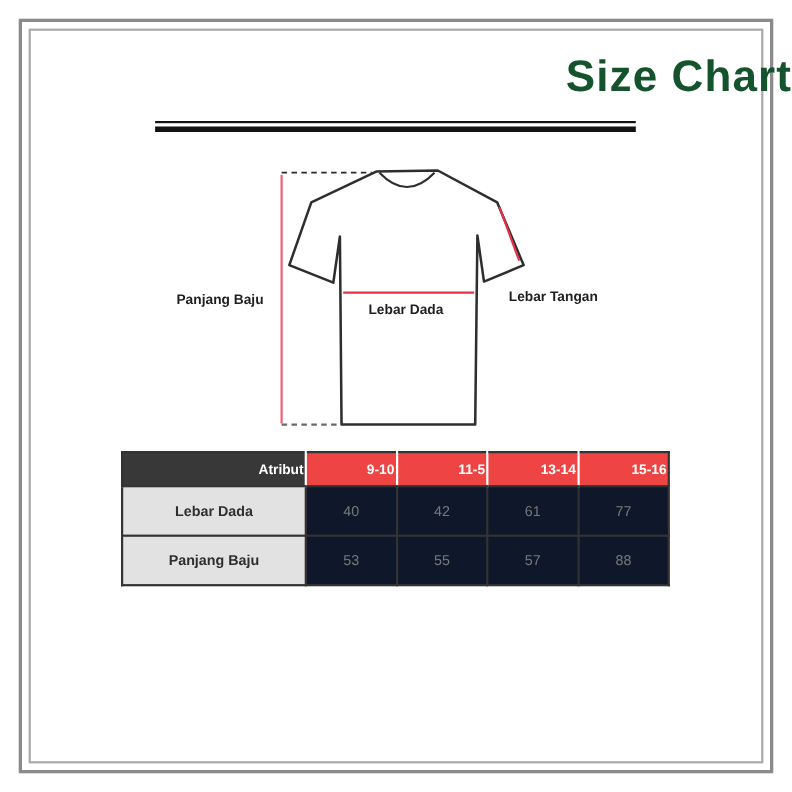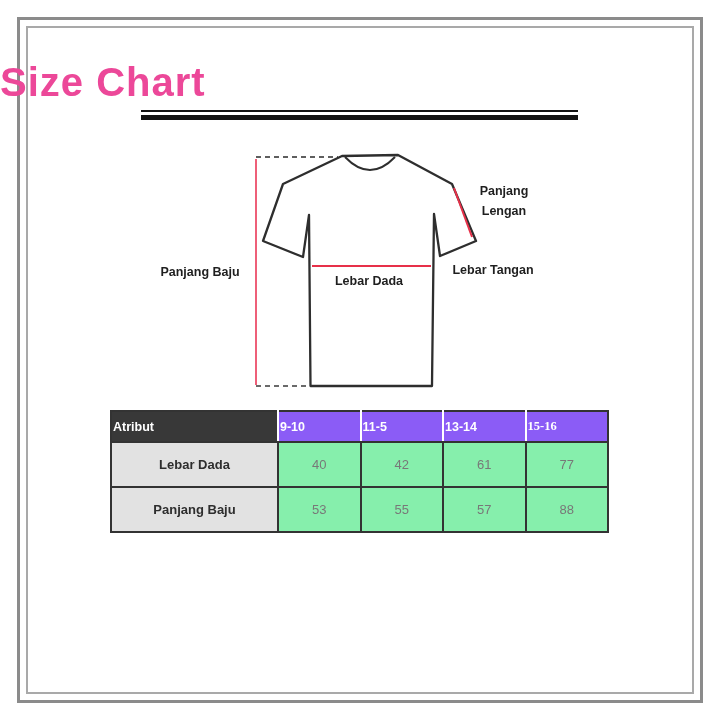--- a/index.html
+++ b/index.html
@@ -20,27 +20,27 @@
     left: 17px; top: 17px; right: 17px; bottom: 17px;
     border: 3px solid #8b8b8b;
   }
   .frame-inner {
     position: absolute;
     left: 6px; top: 6px; right: 6px; bottom: 6px;
     border: 2px solid #a9a9a9;
   }
   .title {
     position: absolute;
-    top: 60px; left: 0;
+    top: 48px; left: 0;
     width: 720px;
-    text-align: left;
+    text-align: right;
     font-size: 40px;
     font-weight: bold;
     letter-spacing: 1px;
-    color: #ec4899;
+    color: #14532d;
   }
   .rule-wrap {
     position: absolute;
     left: 141px; top: 110px;
     width: 437px;
   }
   .rule-thin  { height: 2px; background: #121212; }
   .rule-gap   { height: 3px; }
   .rule-thick { height: 5px; background: #121212; }
 
@@ -54,52 +54,52 @@
     position: absolute;
     font-weight: bold;
     font-size: 12.5px;
     color: #1f1f1f;
     text-align: center;
     line-height: 1.6;
   }
   .lbl-panjang-baju  { left: 148px; top: 262px; width: 104px; }
   .lbl-lebar-dada    { left: 310px; top: 271px; width: 118px; }
   .lbl-panjang-lengan{ left: 460px; top: 181px; width:  88px; }
-  .lbl-lebar-tangan  { left: 434px; top: 260px; width: 118px; }
+  .lbl-lebar-tangan  { left: 444px; top: 260px; width: 118px; }
 
   table.size-table {
     position: absolute;
     left: 110px; top: 410px;
     width: 497px;
     border-collapse: collapse;
     table-layout: fixed;
   }
   .size-table col.c-attr { width: 167px; }
   .size-table col.c-size { width: 82.5px; }
   .size-table th {
     height: 27px;
     font-size: 12.5px;
     font-weight: bold;
     color: #ffffff;
-    text-align: left;
+    text-align: right;
     border-top: 2px solid #333333;
     border-bottom: 2px solid #333333;
     border-left: 2px solid #ffffff;
     border-right: 2px solid #ffffff;
   }
   .size-table th.attr-head { background: #383838; border-left-color: #333333; }
-  .size-table th.size-head { background: #8b5cf6; }
-  .size-table th.last-head { border-right-color: #333333; font-family: Liberation Serif, serif; }
+  .size-table th.size-head { background: #ef4444; }
+  .size-table th.last-head { border-right-color: #333333; }
   .size-table td {
     height: 41px;
     border: 2px solid #333333;
     text-align: center;
     font-size: 13px;
     color: #787878;
-    background: #86efac;
+    background: #0f172a;
   }
   .size-table td.row-label {
     background: #e2e2e2;
     font-weight: bold;
     color: #2e2e2e;
   }
   .footnote {
     position: absolute;
     left: 110px; top: 611px;
     font-size: 11.5px;
@@ -135,21 +135,20 @@
 
     <line x1="256" y1="159" x2="256" y2="385" stroke="#ee5f78" stroke-width="2"></line>
 
     <line x1="312" y1="266" x2="431" y2="266" stroke="#e73049" stroke-width="2"></line>
 
     <line x1="454" y1="188" x2="472" y2="237" stroke="#e73049" stroke-width="2"></line>
   </svg>
 
   <div class="diagram-label lbl-panjang-baju">Panjang Baju</div>
   <div class="diagram-label lbl-lebar-dada">Lebar Dada</div>
-  <div class="diagram-label lbl-panjang-lengan">Panjang Lengan</div>
   <div class="diagram-label lbl-lebar-tangan">Lebar Tangan</div>
 
   <table class="size-table">
     <colgroup>
       <col class="c-attr">
         <col class="c-size">
         <col class="c-size">
         <col class="c-size">
         <col class="c-size">
     </colgroup>

